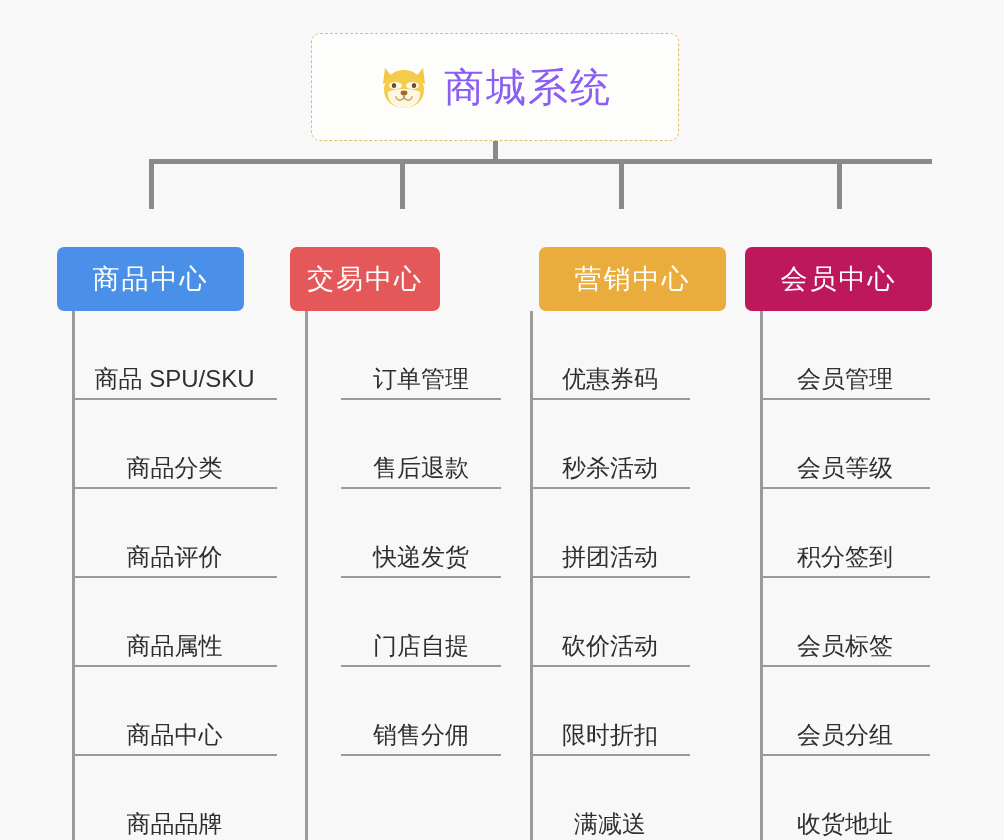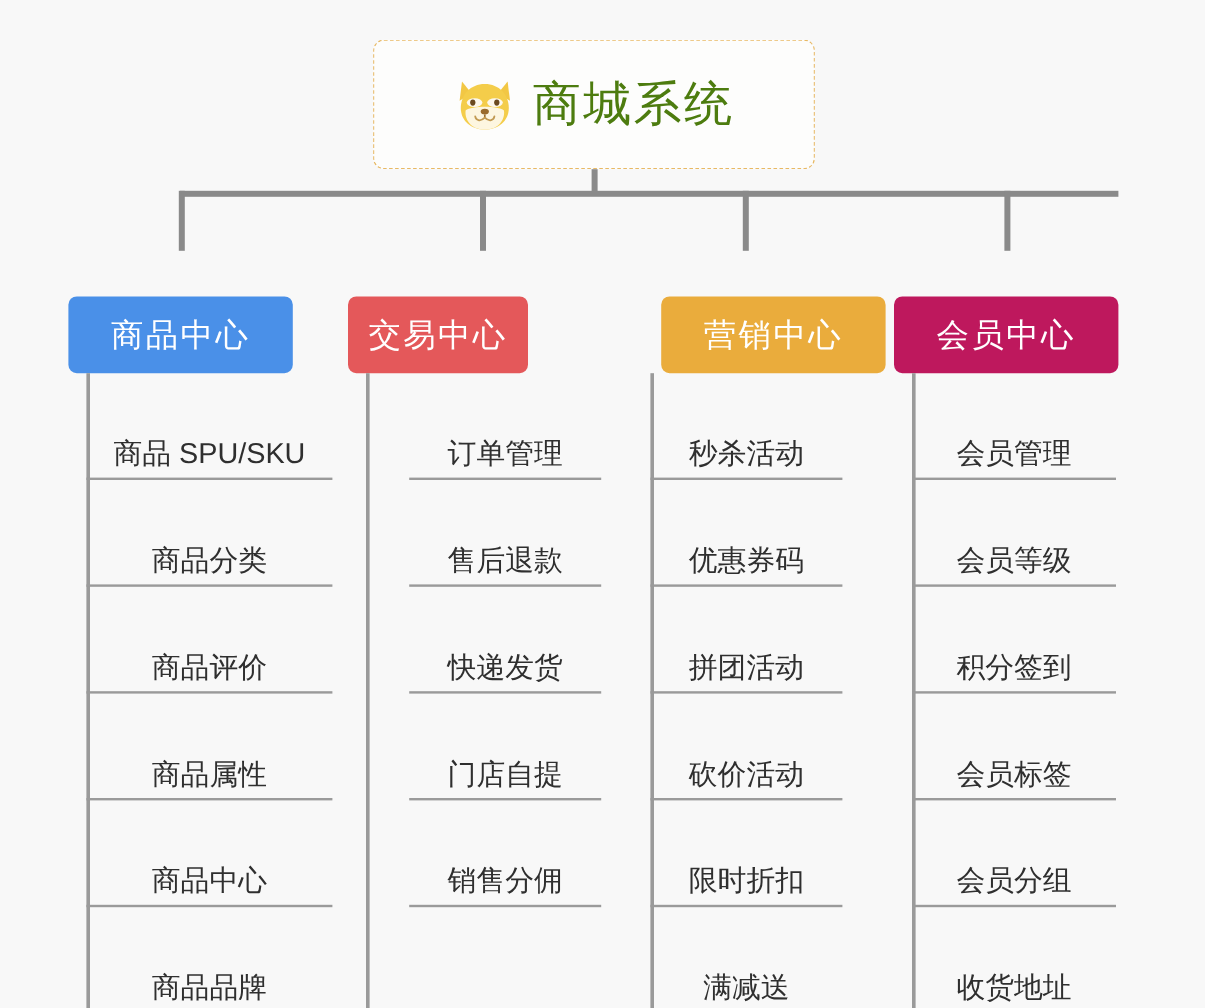--- a/index.html
+++ b/index.html
@@ -36,21 +36,21 @@
     gap: 14px;
   }
   .root-icon {
     width: 52px;
     height: 46px;
     flex: none;
     display: block;
   }
   .root-title {
     font-size: 40px;
-    color: #4d7c0f;
+    color: #8b5cf6;
     letter-spacing: 2px;
     line-height: 1;
     white-space: nowrap;
   }
 
   
   .conn {
     position: absolute;
     background: #8a8a8a;
   }
@@ -196,31 +196,31 @@
             <span class="leaf-label">快递发货</span>
           </li>
           <li class="leaf">
             <span class="leaf-label">门店自提</span>
           </li>
           <li class="leaf">
             <span class="leaf-label">销售分佣</span>
           </li>
         </ul>
       </div>
-      <div class="column" style="left: 527px; width: 187px; padding-left: 24px;">
+      <div class="column" style="left: 515px; width: 187px; padding-left: 24px;">
         <div class="cat-box" style="background: rgb(234, 172, 60);">
           <span>营销中心</span>
         </div>
         <div class="trunk" style="height: 534px;"></div>
         <ul class="leaf-list" style="width: 160px;">
           <li class="leaf">
+            <span class="leaf-label">优惠券码</span>
+          </li>
+          <li class="leaf">
             <span class="leaf-label">秒杀活动</span>
-          </li>
-          <li class="leaf">
-            <span class="leaf-label">优惠券码</span>
           </li>
           <li class="leaf">
             <span class="leaf-label">拼团活动</span>
           </li>
           <li class="leaf">
             <span class="leaf-label">砍价活动</span>
           </li>
           <li class="leaf">
             <span class="leaf-label">限时折扣</span>
           </li>

